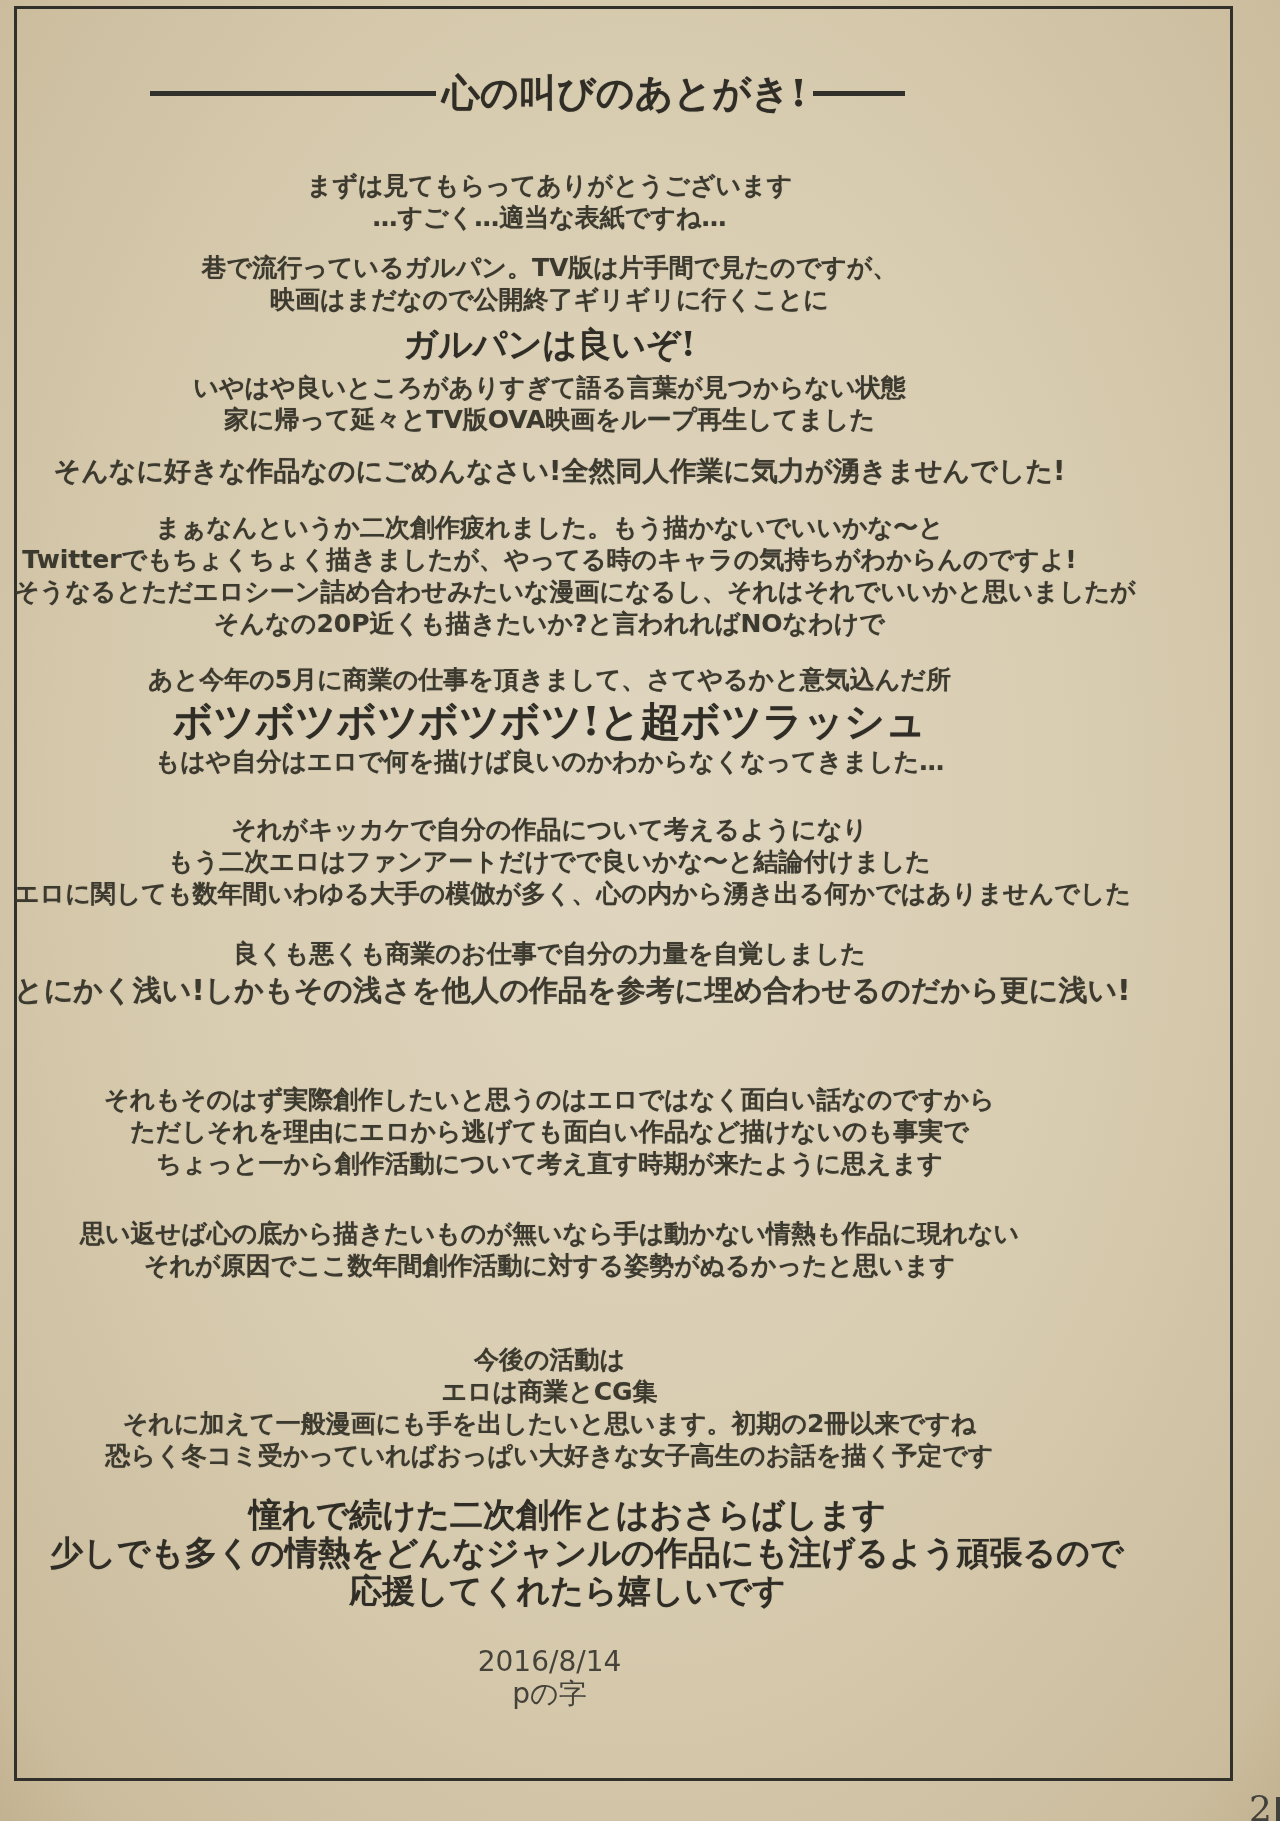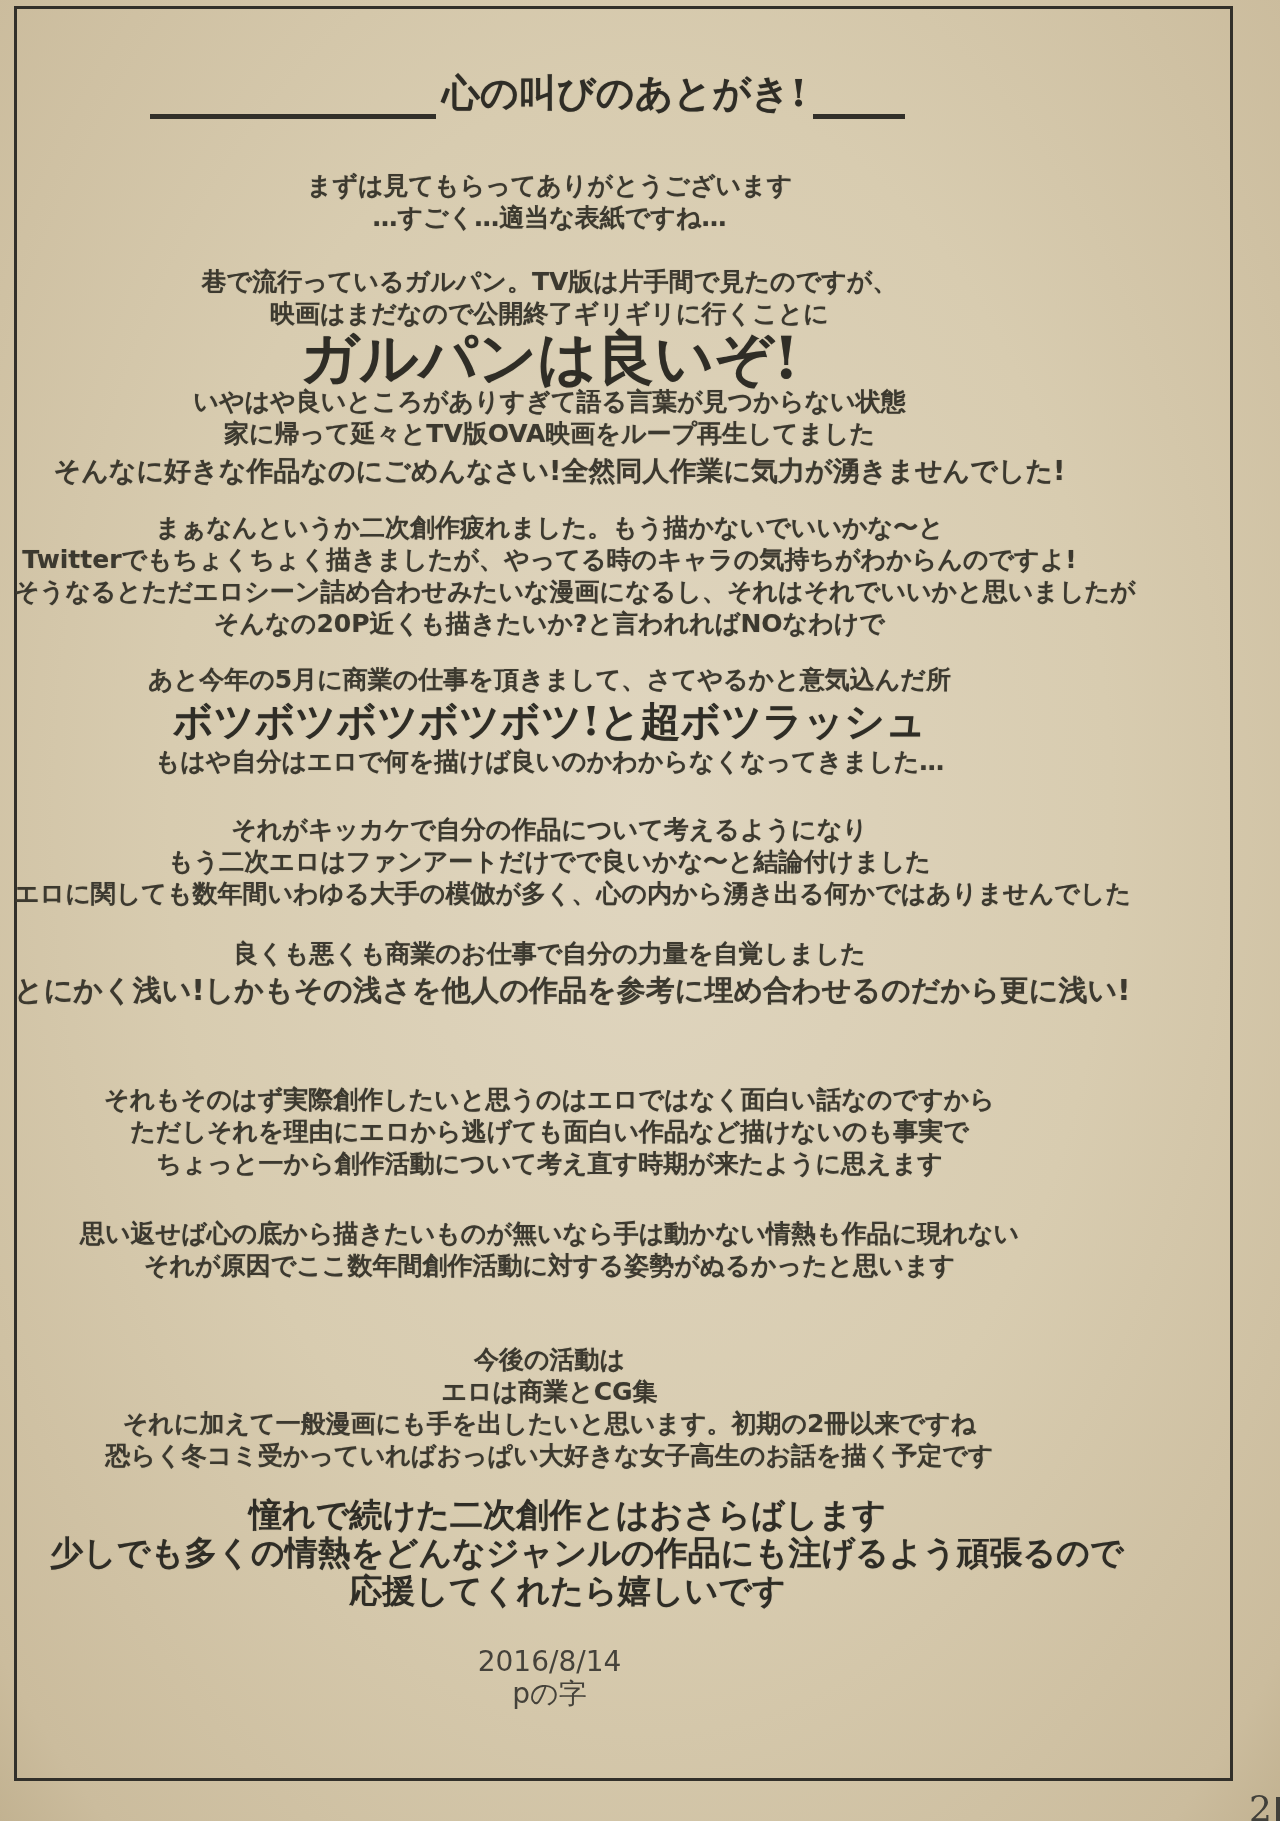--- a/index.html
+++ b/index.html
@@ -20,34 +20,34 @@
   .ln{
     font-size:25px;line-height:32px;font-weight:bold;
     color:#3c392f;letter-spacing:0px;
     text-shadow:0 0 1px rgba(60,56,47,.35);
     white-space:nowrap;
   }
   .md{font-size:27px;line-height:34px;margin-left:20px;}
   .md2{font-size:29px;line-height:40px;}
   .big1{
     font-family:"DejaVu Serif","Liberation Serif",serif;
-    font-size:58px;line-height:56px;font-weight:bold;color:#2f2d26;
+    font-size:34px;line-height:56px;font-weight:bold;color:#2f2d26;
   }
   .big2{
     font-family:"DejaVu Serif","Liberation Serif",serif;
     font-size:40px;line-height:50px;font-weight:bold;color:#2f2d26;
   }
   .em{
     font-family:"DejaVu Serif","Liberation Serif",serif;
     font-size:33px;line-height:38px;font-weight:bold;color:#2f2d26;margin-left:36px;
   }
   .ft{font-size:28px;line-height:32px;font-weight:normal;color:#45423a;text-shadow:none;}
   .title-row{
     position:absolute;left:14px;top:68px;width:1219px;
-    display:flex;align-items:flex-end;justify-content:flex-start;
+    display:flex;align-items:center;justify-content:flex-start;
     padding-left:136px;box-sizing:border-box;
   }
   .rule{height:5px;background:#32302a;}
   .rule-left{width:286px;}
   .rule-right{width:92px;}
   .page-title{
     font-family:"DejaVu Serif","Liberation Serif",serif;
     font-size:38px;font-weight:bold;color:#2f2d26;
     margin:0 6px;white-space:nowrap;
     text-shadow:0 0 1px rgba(47,45,38,.4);
@@ -73,21 +73,21 @@
     <span class="rule rule-left"></span>
     <h1 class="page-title">心の叫びのあとがき!</h1>
     <span class="rule rule-right"></span>
   </div>
 
   <div class="block" style="top:170px">
     <div class="ln">まずは見てもらってありがとうございます</div>
     <div class="ln">…すごく…適当な表紙ですね…</div>
   </div>
 
-  <div class="block" style="top:266px">
+  <div class="block" style="top:252px">
     <div class="ln">巷で流行っているガルパン。TV版は片手間で見たのですが、</div>
     <div class="ln">映画はまだなので公開終了ギリギリに行くことに</div>
     <div class="ln big1">ガルパンは良いぞ!</div>
     <div class="ln">いやはや良いところがありすぎて語る言葉が見つからない状態</div>
     <div class="ln">家に帰って延々とTV版OVA映画をループ再生してました</div>
   </div>
 
   <div class="block" style="top:454px">
     <div class="ln md">そんなに好きな作品なのにごめんなさい!全然同人作業に気力が湧きませんでした!</div>
   </div>

